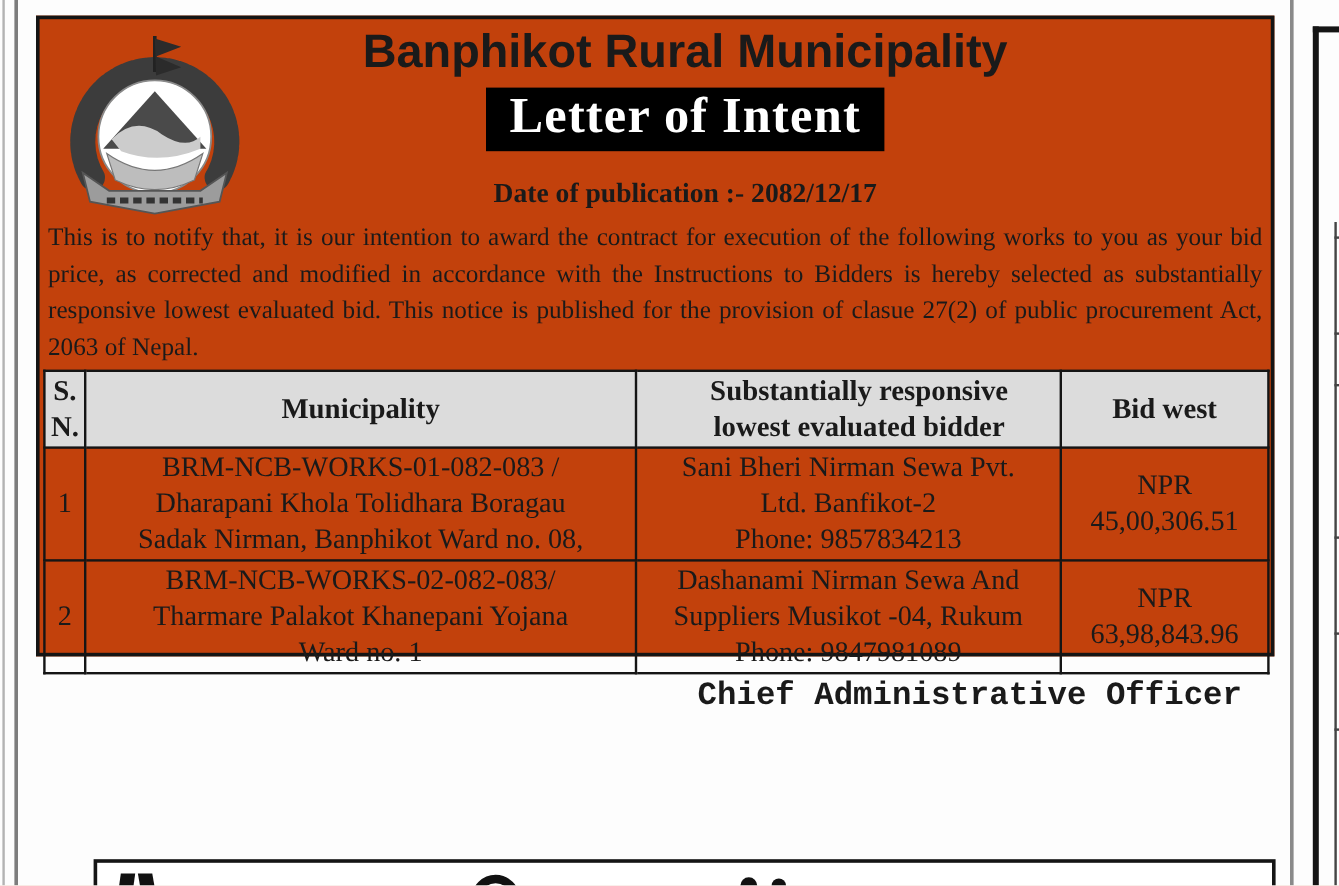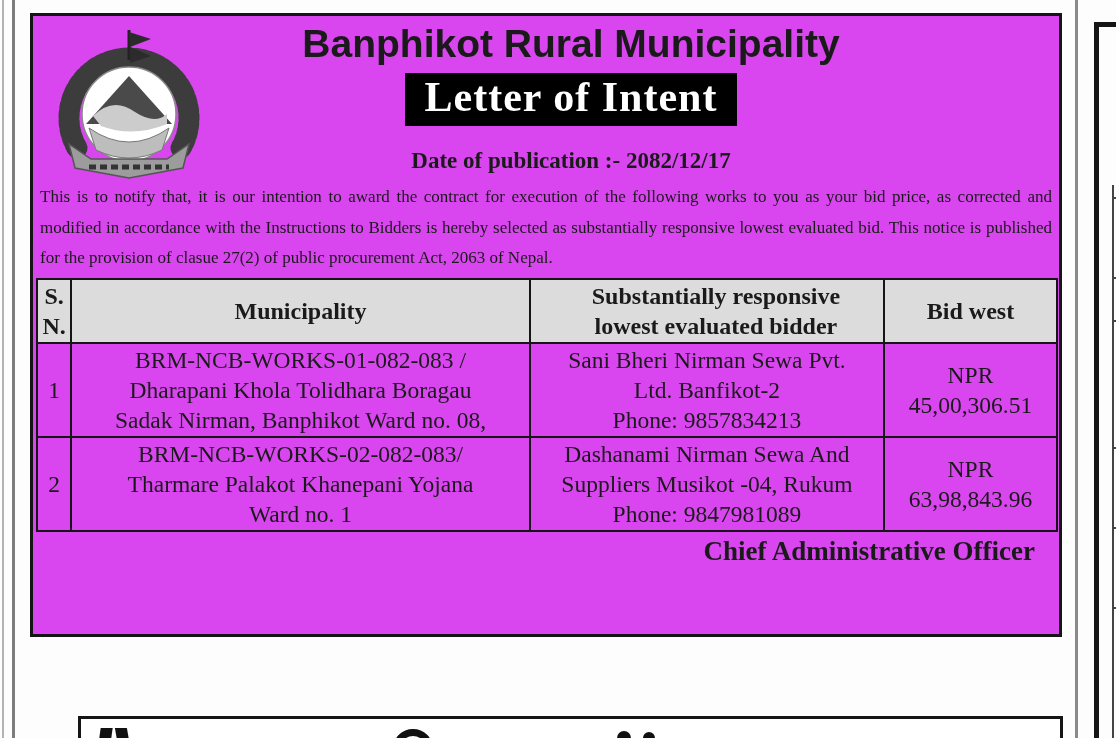--- a/index.html
+++ b/index.html
@@ -6,44 +6,44 @@
   #page{position:relative;width:1116px;height:738px;background:#fdfdfd;overflow:hidden;
         font-family:"Liberation Serif",serif;color:#1a1a1a;}
 
   
   .vrule{position:absolute;top:0;bottom:0;}
   #rule-l1{left:2px;width:2px;background:#b3b3b3;}
   #rule-l2{left:12px;width:3px;background:#7d7d7d;}
   #rule-r1{left:1075px;width:3px;background:#8a8a8a;}
 
   
-  #notice-box{position:absolute;left:30px;top:13px;width:1032px;height:624px;
-              border:3px solid #151515;box-sizing:border-box;background:#d946ef;}
+  #notice-box{position:absolute;left:30px;top:13px;width:1032px;height:534px;
+              border:3px solid #151515;box-sizing:border-box;background:#c2410c;}
 
   #emblem{position:absolute;left:20px;top:10px;width:152px;height:162px;}
 
   .header-block{text-align:center;padding:6px 10px 0 60px;}
   .org-name{font-family:"Liberation Sans",sans-serif;font-weight:bold;font-size:39px;line-height:44px;}
   .org-subtitle{font-weight:bold;font-size:28px;line-height:32px;}
   .org-address{font-weight:bold;font-size:24px;line-height:28px;}
   .banner{display:inline-block;margin-top:7px;padding:1px 20px 6px;font-weight:bold;
           font-size:42px;line-height:46px;letter-spacing:1px;}
   .date-line{font-weight:bold;font-size:23px;line-height:27px;margin-top:21px;}
 
-  .body-par{margin:8px 7px 0 7px;font-size:17px;line-height:30.5px;text-align:justify;}
+  .body-par{margin:8px 7px 0 7px;font-size:21px;line-height:30.5px;text-align:justify;}
 
   table.loi{border-collapse:collapse;margin:4px 3px 0 3px;width:1022px;table-layout:fixed;}
   table.loi td,table.loi th{border:2px solid #151515;white-space:pre-line;
        font-size:23.5px;line-height:30px;padding:1px 2px;vertical-align:middle;}
   table.loi th{font-size:24px;font-weight:bold;text-align:center;}
   table.loi td{text-align:center;}
   th.col-sn{text-align:left;padding-left:4px;}
   .c-sn{width:34px;}.c-desc{width:456px;}.c-bidder{width:352px;}.c-price{width:172px;}
 
-  .signature{font-family:Liberation Serif, serif;font-weight:bold;font-size:27px;
+  .signature{font-family:Liberation Mono, monospace;font-weight:bold;font-size:27px;
              line-height:32px;text-align:right;padding:3px 24px 0 0;}
 
   
   #right-box{position:absolute;left:1094px;top:22px;width:40px;height:716px;
              border-top:5px solid #151515;border-left:5px solid #151515;box-sizing:border-box;}
   #right-box .inner-line{position:absolute;left:13px;top:158px;bottom:0;width:2px;background:#444;}
   #right-box .tick{position:absolute;left:13px;width:9px;height:2px;background:#444;}
 
   
   #bottom-box{position:absolute;left:78px;top:716px;width:985px;height:30px;

